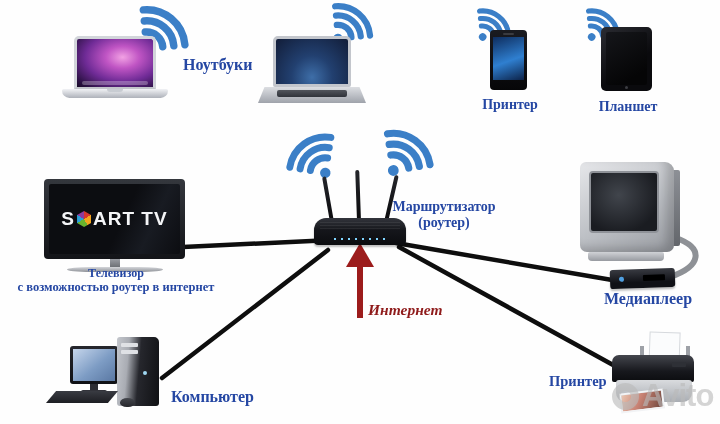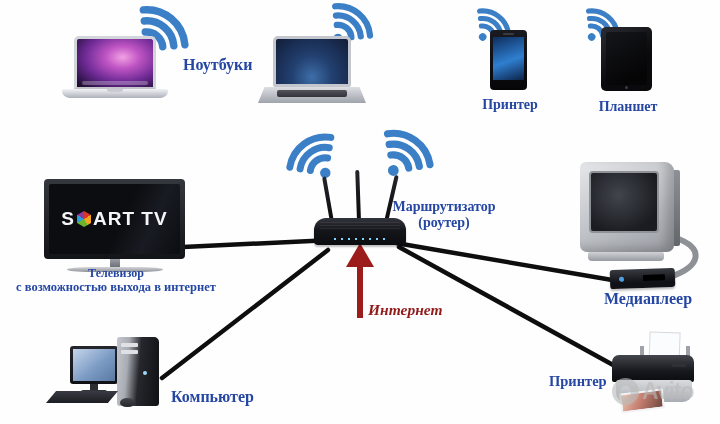--- a/index.html
+++ b/index.html
@@ -158,21 +158,21 @@
   .printer .bottom { position:absolute; left:10px; top:50px; width:76px; height:22px;
     background:linear-gradient(#d9dbde, #a9adb3); border-radius:3px 3px 9px 9px; }
   .printer .photo { position:absolute; left:14px; top:61px; width:44px; height:20px;
     border:2px solid #f2f3f5; transform:rotate(-7deg);
     background:linear-gradient(120deg, #e9c6b2 0%, #c78173 45%, #8f5c50 80%, #6e463e 100%); }
 
   
   .watermark { position:absolute; left:612px; top:378px; z-index:6; display:flex; align-items:center; gap:3px;
     color:rgba(186,186,186,.62); font-family:"Liberation Sans", sans-serif; font-weight:bold; }
   .watermark .ring { width:27px; height:27px; border:8px solid rgba(186,186,186,.62); border-radius:50%; }
-  .watermark .wtxt { font-size:23px; letter-spacing:-1px; }
+  .watermark .wtxt { font-size:31px; letter-spacing:-1px; }
 </style>
 </head>
 <body>
 
 <div id="canvas">
 
   <svg id="wires" width="720" height="424" viewBox="0 0 720 424">
     <line x1="183" y1="247" x2="332" y2="240" stroke="#0e0e0e" stroke-width="4.5" stroke-linecap="round"></line>
     <line x1="328" y1="250" x2="162" y2="378" stroke="#0e0e0e" stroke-width="4.5" stroke-linecap="round"></line>
     <line x1="396" y1="243" x2="618" y2="281" stroke="#0e0e0e" stroke-width="4.5" stroke-linecap="round"></line>
@@ -300,21 +300,21 @@
 
   <div class="lbl" style="left:183px; top:56px; font-size:16px;">Ноутбуки</div>
   <div class="lbl center" style="left:478px; top:97px; width:64px; font-size:14px;">Принтер</div>
   <div class="lbl center" style="left:596px; top:99px; width:64px; font-size:14px;">Планшет</div>
   <div class="lbl center" style="left:392px; top:199px; width:104px; font-size:14px;">
     <div>Маршрутизатор</div>
     <div>(роутер)</div>
   </div>
   <div class="lbl center" style="left:9px; top:267px; width:214px;">
     <div style="font-size:12px;">Телевизор</div>
-    <div style="font-size:12.5px;">с возможностью выхода в интернет</div>
+    <div style="font-size:12.5px;">с возможностью роутер в интернет</div>
   </div>
   <div class="lbl red" style="left:368px; top:301px; font-size:15.5px;">Интернет</div>
   <div class="lbl center" style="left:600px; top:290px; width:96px; font-size:16px;">Медиаплеер</div>
   <div class="lbl" style="left:171px; top:388px; font-size:16px;">Компьютер</div>
   <div class="lbl" style="left:549px; top:373px; font-size:14.5px;">Принтер</div>
 
   <div class="watermark">
     <div class="ring"></div>
     <div class="wtxt">Avito</div>
   </div>

